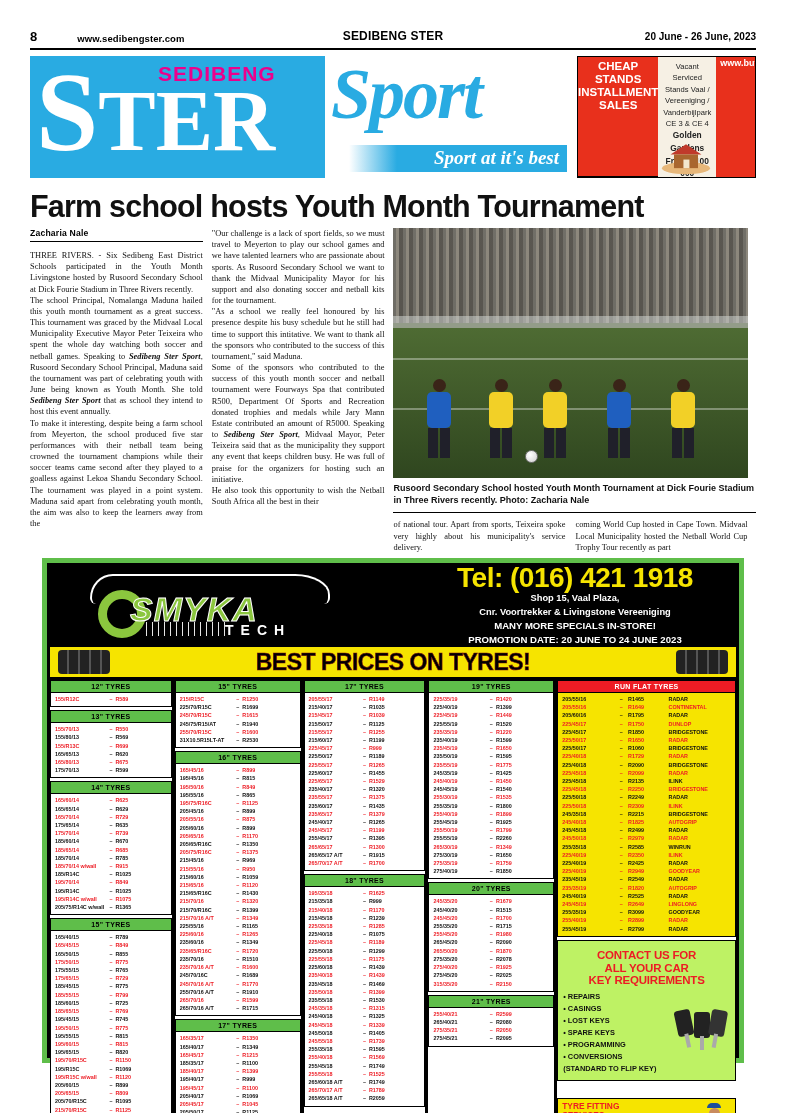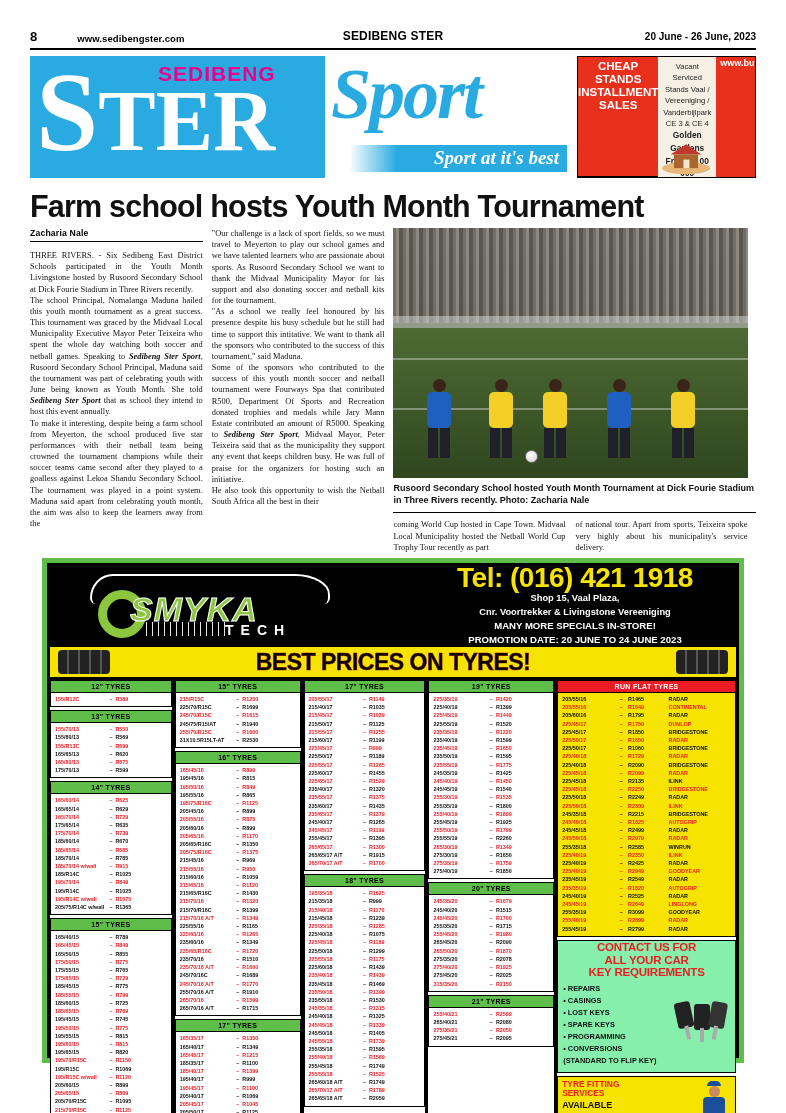--- a/index.html
+++ b/index.html
@@ -186,21 +186,21 @@
   .row .dash { flex: 0 0 8%; text-align:center; }
   .row .pr { flex: 0 0 24%; }
   .row .br { flex: 1; }
   .grp.rf .row .sz{ flex:0 0 31%;} .grp.rf .row .dash{flex:0 0 8%;}
   .grp.rf .row .pr{ flex:0 0 24%;} .grp.rf .row .br{flex:1;}
   .row.red { color:#ED1C24; }
   .row.blk { color:#111; }
 
   
   .contactbox {
-    border: 1.5px solid #000; background:#86efac; margin-bottom:3px; padding: 0 5px 5px 5px;
+    border: 1.5px solid #000; background:#bef264; margin-bottom:17px; padding: 8px 5px 5px 5px;
     position: relative;
   }
   .cb-hd { color:#ED1C24; font-weight:900; font-size: 11.5px; text-align:center;
     line-height:1.1; letter-spacing:-.2px;}
   .cb-list { margin-top: 4px; font-size: 7.4px; font-weight:bold; color:#111; line-height:1.62;}
   .keys { position:absolute; right:5px; bottom:30px; width:54px; height:40px;}
   .key { position:absolute; width:16px;height:26px;background:#222;border-radius:3px;}
   .key:after{content:"";position:absolute;left:6px;top:24px;width:4px;height:14px;background:#aaa;}
   .k1{ left:0; top:0; transform:rotate(-12deg);} .k2{ left:18px; top:2px;}
   .k3{ left:34px; top:0; transform:rotate(10deg); background:#333;}
@@ -320,22 +320,22 @@
           </div>
         <div class="ply p5">
             <div class="head"></div>
             <div class="torso" style="background:#f2d027"></div>
             <div class="legs"></div>
           </div>
         <div class="ball"></div>
       </div>
       <div class="caption">Rusoord Secondary School hosted Youth Month Tournament at Dick Fourie Stadium in Three Rivers recently. Photo: Zacharia Nale</div>
       <div class="subcols">
+        <div class="subcol bodytext">of national tour. Apart from sports, Teixeira spoke very highly about his municipality's service delivery.</div>
         <div class="subcol bodytext">coming World Cup hosted in Cape Town. Midvaal Local Municipality hosted the Netball World Cup Trophy Tour recently as part</div>
-        <div class="subcol bodytext">of national tour. Apart from sports, Teixeira spoke very highly about his municipality's service delivery.</div>
       </div>
     </div>
   </div>
 
   <div class="bigad">
 
     <div class="ad-top">
       <div class="smyka">
         <div class="car"></div>
         <div class="tyre"></div>

